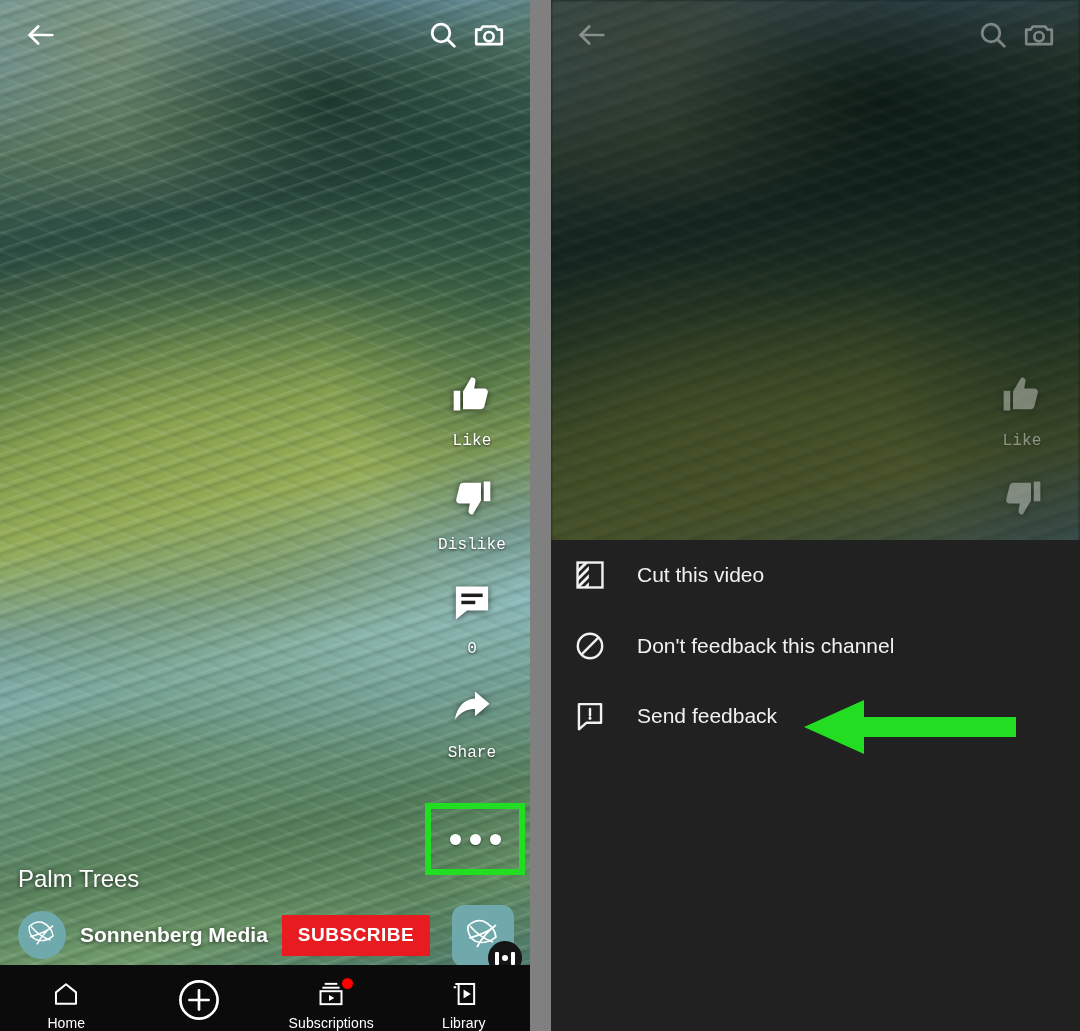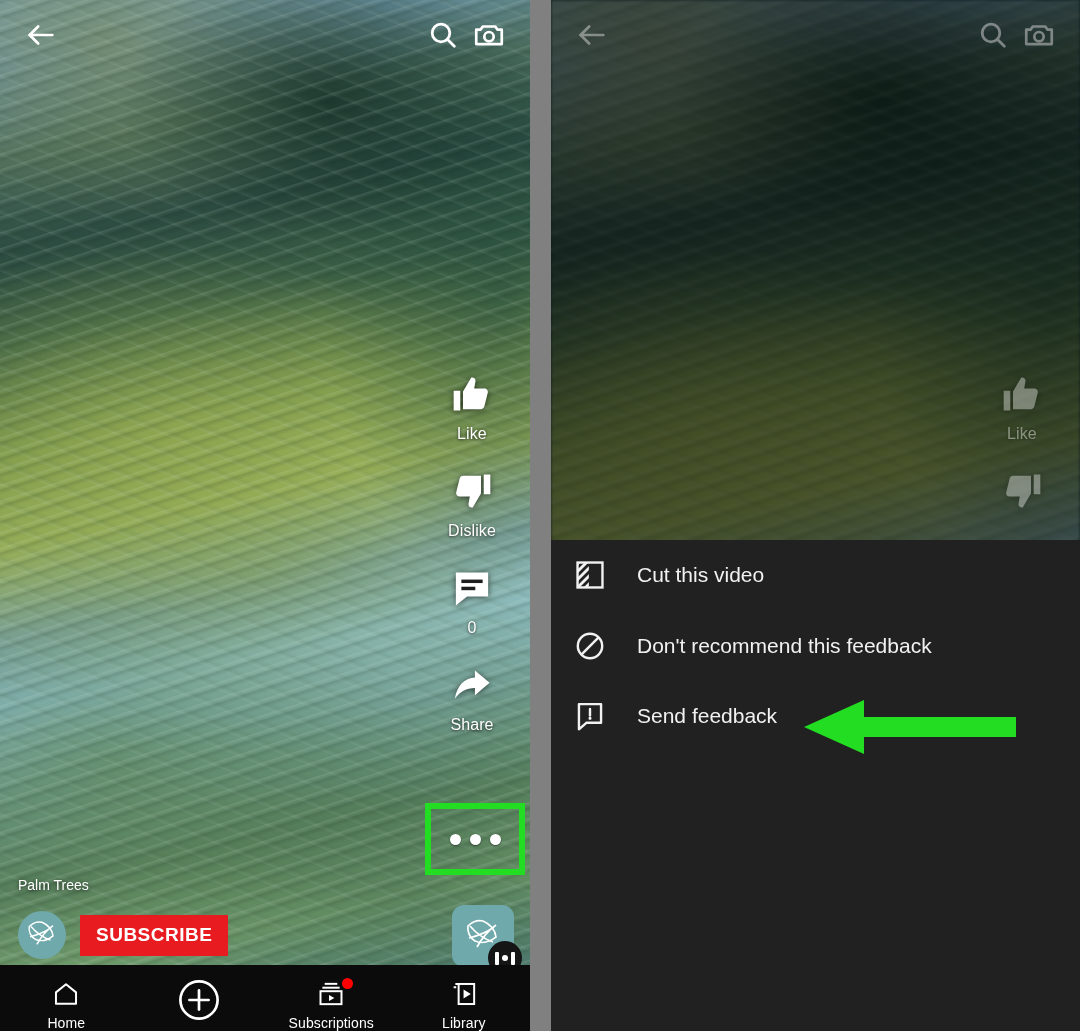--- a/index.html
+++ b/index.html
@@ -103,23 +103,24 @@
     display: flex; flex-direction: column; align-items: center;
   }
   .rail-item {
     display: flex; flex-direction: column; align-items: center;
     margin-bottom: 26px;
     cursor: pointer;
   }
   .rail-label {
     color: #fff;
     font-size: 16px;
-    margin-top: 5px;
+    margin-top: 12px;
     text-shadow: 0 1px 3px rgba(0,0,0,.75);
     letter-spacing: .1px;
+    font-family: Liberation Mono, monospace;
   }
   .rail-icon { filter: drop-shadow(0 1px 3px rgba(0,0,0,.6)); }
 
   
   .more-wrap {
     position: absolute;
     right: 5px; top: 803px;
     width: 100px; height: 72px;
     z-index: 14;
     border: 6px solid #22dd22;
@@ -130,21 +131,21 @@
   .more-dots i {
     width: 11px; height: 11px; border-radius: 50%;
     background: #fff; display: block;
     box-shadow: 0 1px 2px rgba(0,0,0,.5);
   }
 
   
   .video-title {
     position: absolute;
     left: 18px; bottom: 138px;
-    color: #fff; font-size: 14px;
+    color: #fff; font-size: 24px;
     text-shadow: 0 1px 4px rgba(0,0,0,.7);
     z-index: 12;
   }
   .channel-row {
     position: absolute;
     left: 18px; bottom: 72px;
     display: flex; align-items: center; gap: 14px;
     z-index: 12;
   }
   .avatar {
@@ -337,20 +338,21 @@
 
     <div class="video-title">Palm Trees</div>
 
     <div class="channel-row">
       <div class="avatar">
         <svg width="34" height="34" viewBox="0 0 40 40" fill="none" stroke="#ffffff" stroke-width="1.7">
           <path d="M20 5c7 3 12 9 13 16-6 5-14 7-21 4-5-3-8-9-7-15 4-4 10-6 15-5z"></path>
           <path d="M7 10c6 7 14 13 23 16M33 9C26 14 19 22 14 31M6 22c8-2 17-5 25-11"></path>
         </svg>
       </div>
+      <div class="channel-name">Sonnenberg Media</div>
       <button class="subscribe-btn">SUBSCRIBE</button>
     </div>
 
     <div class="sound-disc">
       <svg width="40" height="40" viewBox="0 0 40 40" fill="none" stroke="#ffffff" stroke-width="1.7">
         <path d="M20 5c7 3 12 9 13 16-6 5-14 7-21 4-5-3-8-9-7-15 4-4 10-6 15-5z"></path>
         <path d="M7 10c6 7 14 13 23 16M33 9C26 14 19 22 14 31M6 22c8-2 17-5 25-11"></path>
       </svg>
       <span class="sound-badge">
         <b class="sb1"></b>
@@ -469,21 +471,21 @@
       </div>
 
 
       <div class="menu-item">
         <span class="menu-icon">
           <svg width="34" height="34" viewBox="0 0 24 24" fill="none" stroke="#f1f1f1" stroke-width="1.7">
             <circle cx="12" cy="12" r="8.6"></circle>
               <line x1="6.1" y1="17.9" x2="17.9" y2="6.1"></line>
           </svg>
         </span>
-        <span class="menu-label">Don't recommend this feedback</span>
+        <span class="menu-label">Don't feedback this channel</span>
       </div>
 
 
       <div class="menu-item">
         <span class="menu-icon">
           <svg width="34" height="34" viewBox="0 0 24 24" fill="none" stroke="#f1f1f1" stroke-width="1.7" stroke-linejoin="round">
             <path d="M4.2 3.6h15.6v13.2H9.4l-5.2 4.6z"></path>
             <line x1="12" y1="7.1" x2="12" y2="11.6" stroke-linecap="round"></line>
             <line x1="12" y1="13.6" x2="12" y2="13.7" stroke-linecap="round" stroke-width="2.1"></line>
           </svg>

